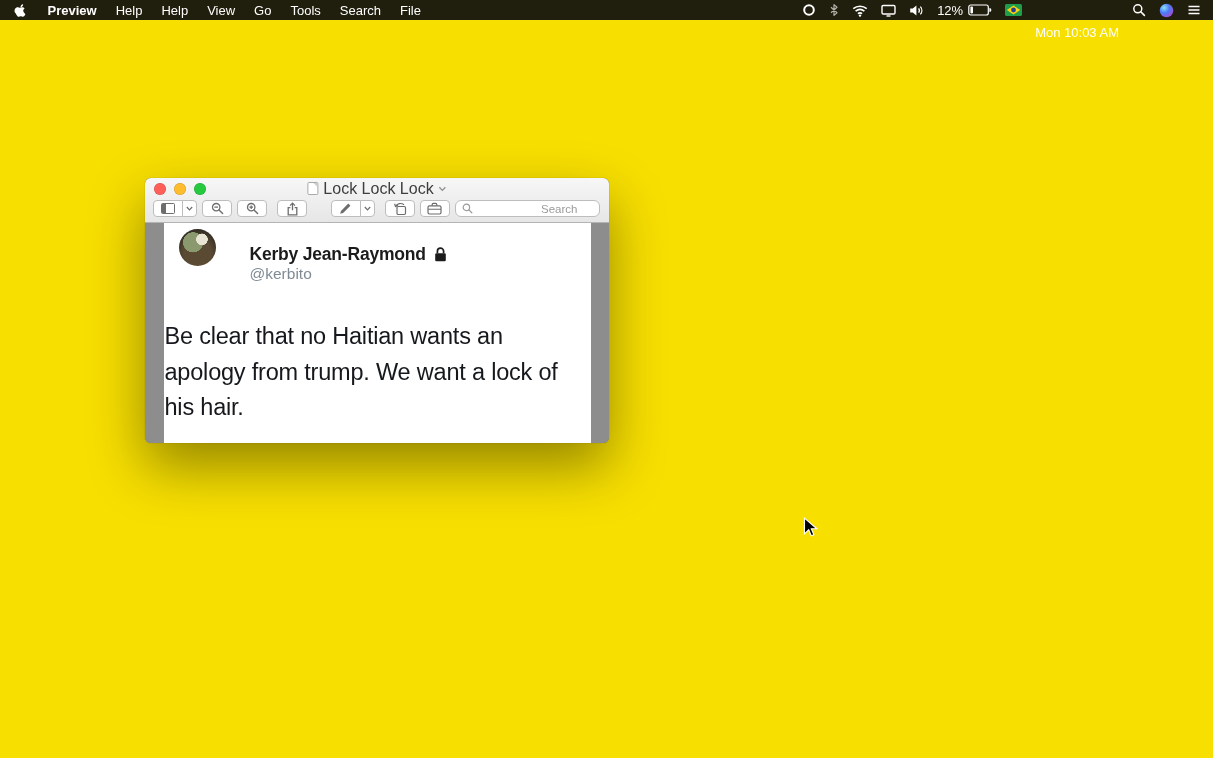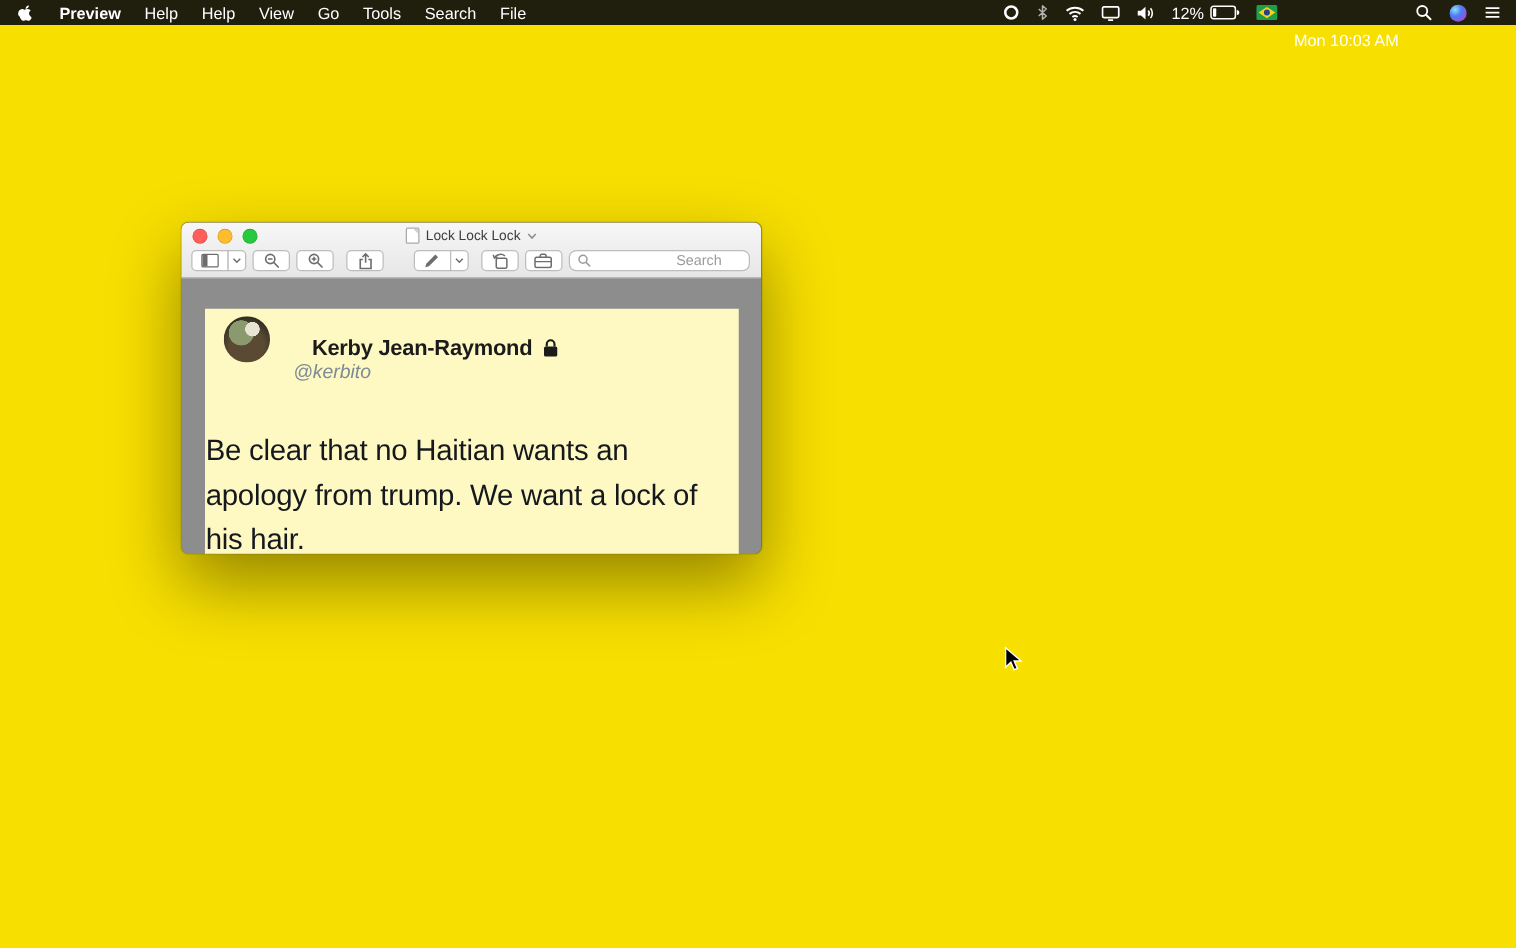--- a/index.html
+++ b/index.html
@@ -53,21 +53,21 @@
   }
   .proxy-icon {
     width:11px; height:13px; background:#fff; border:1px solid #a9a9a9;
     border-radius:1.5px; position:relative;
   }
   .proxy-icon::after {
     content:""; position:absolute; right:0; top:0;
     border-style:solid; border-width:0 4px 4px 0;
     border-color:transparent #cfcfcf transparent transparent;
   }
-  .win-title { font-size:11px; color:#3e3e3e; white-space:nowrap; }
+  .win-title { font-size:16px; color:#3e3e3e; white-space:nowrap; }
 
   
   .toolbar {
     height:23px; display:flex; align-items:center; gap:5px; padding:0 9px 4px 8px;
   }
   .tb-btn {
     height:17px; min-width:30px; padding:0 6px;
     background:#fff; border:1px solid #bdbdbd; border-radius:4px;
     display:flex; align-items:center; justify-content:center; gap:3px;
     cursor:default;
@@ -89,37 +89,37 @@
     font-family:"Liberation Sans", sans-serif; color:#333; background:transparent;
   }
   .search-field input::placeholder { color:#9b9b9b; }
 
   
   .content {
     height:221px; background:var(--content-gray,#8d8d8d);
     display:flex; justify-content:center;
   }
   .tweet-image {
-    width:427px; height:100%; background:#fef9c3; position:relative; overflow:hidden;margin-top:24px;
+    width:427px; height:100%; background:#ffffff; position:relative; overflow:hidden;
   }
   .avatar {
     position:absolute; left:15px; top:6px; width:37px; height:37px; border-radius:50%;
     background:
       radial-gradient(circle at 62% 28%, #e8e4d4 0 16%, rgba(0,0,0,0) 17%),
       radial-gradient(circle at 38% 36%, #8a9a6e 0 30%, rgba(0,0,0,0) 31%),
       radial-gradient(circle at 50% 65%, #5a4a33 0 45%, #2e2a22 80%);
   }
   .name-row {
     position:absolute; left:86px; top:21px;
     display:flex; align-items:center; gap:8px;
     font-size:17.5px; font-weight:bold; color:#1b1b1b; letter-spacing:-0.2px;
   }
   .handle {
-    position:absolute; left:71px; top:42px;
-    font-size:15.5px; color:#7f8b94;font-style:italic;
+    position:absolute; left:86px; top:42px;
+    font-size:15.5px; color:#7f8b94;
   }
   .tweet-body {
     position:absolute; left:1px; top:96px; width:402px;
     font-size:23.5px; line-height:35.5px; color:#15181c;
     letter-spacing:-0.2px; white-space:pre-line;
   }
 
   
   .cursor { position:absolute; left:803px; top:517px; z-index:99; }
 

